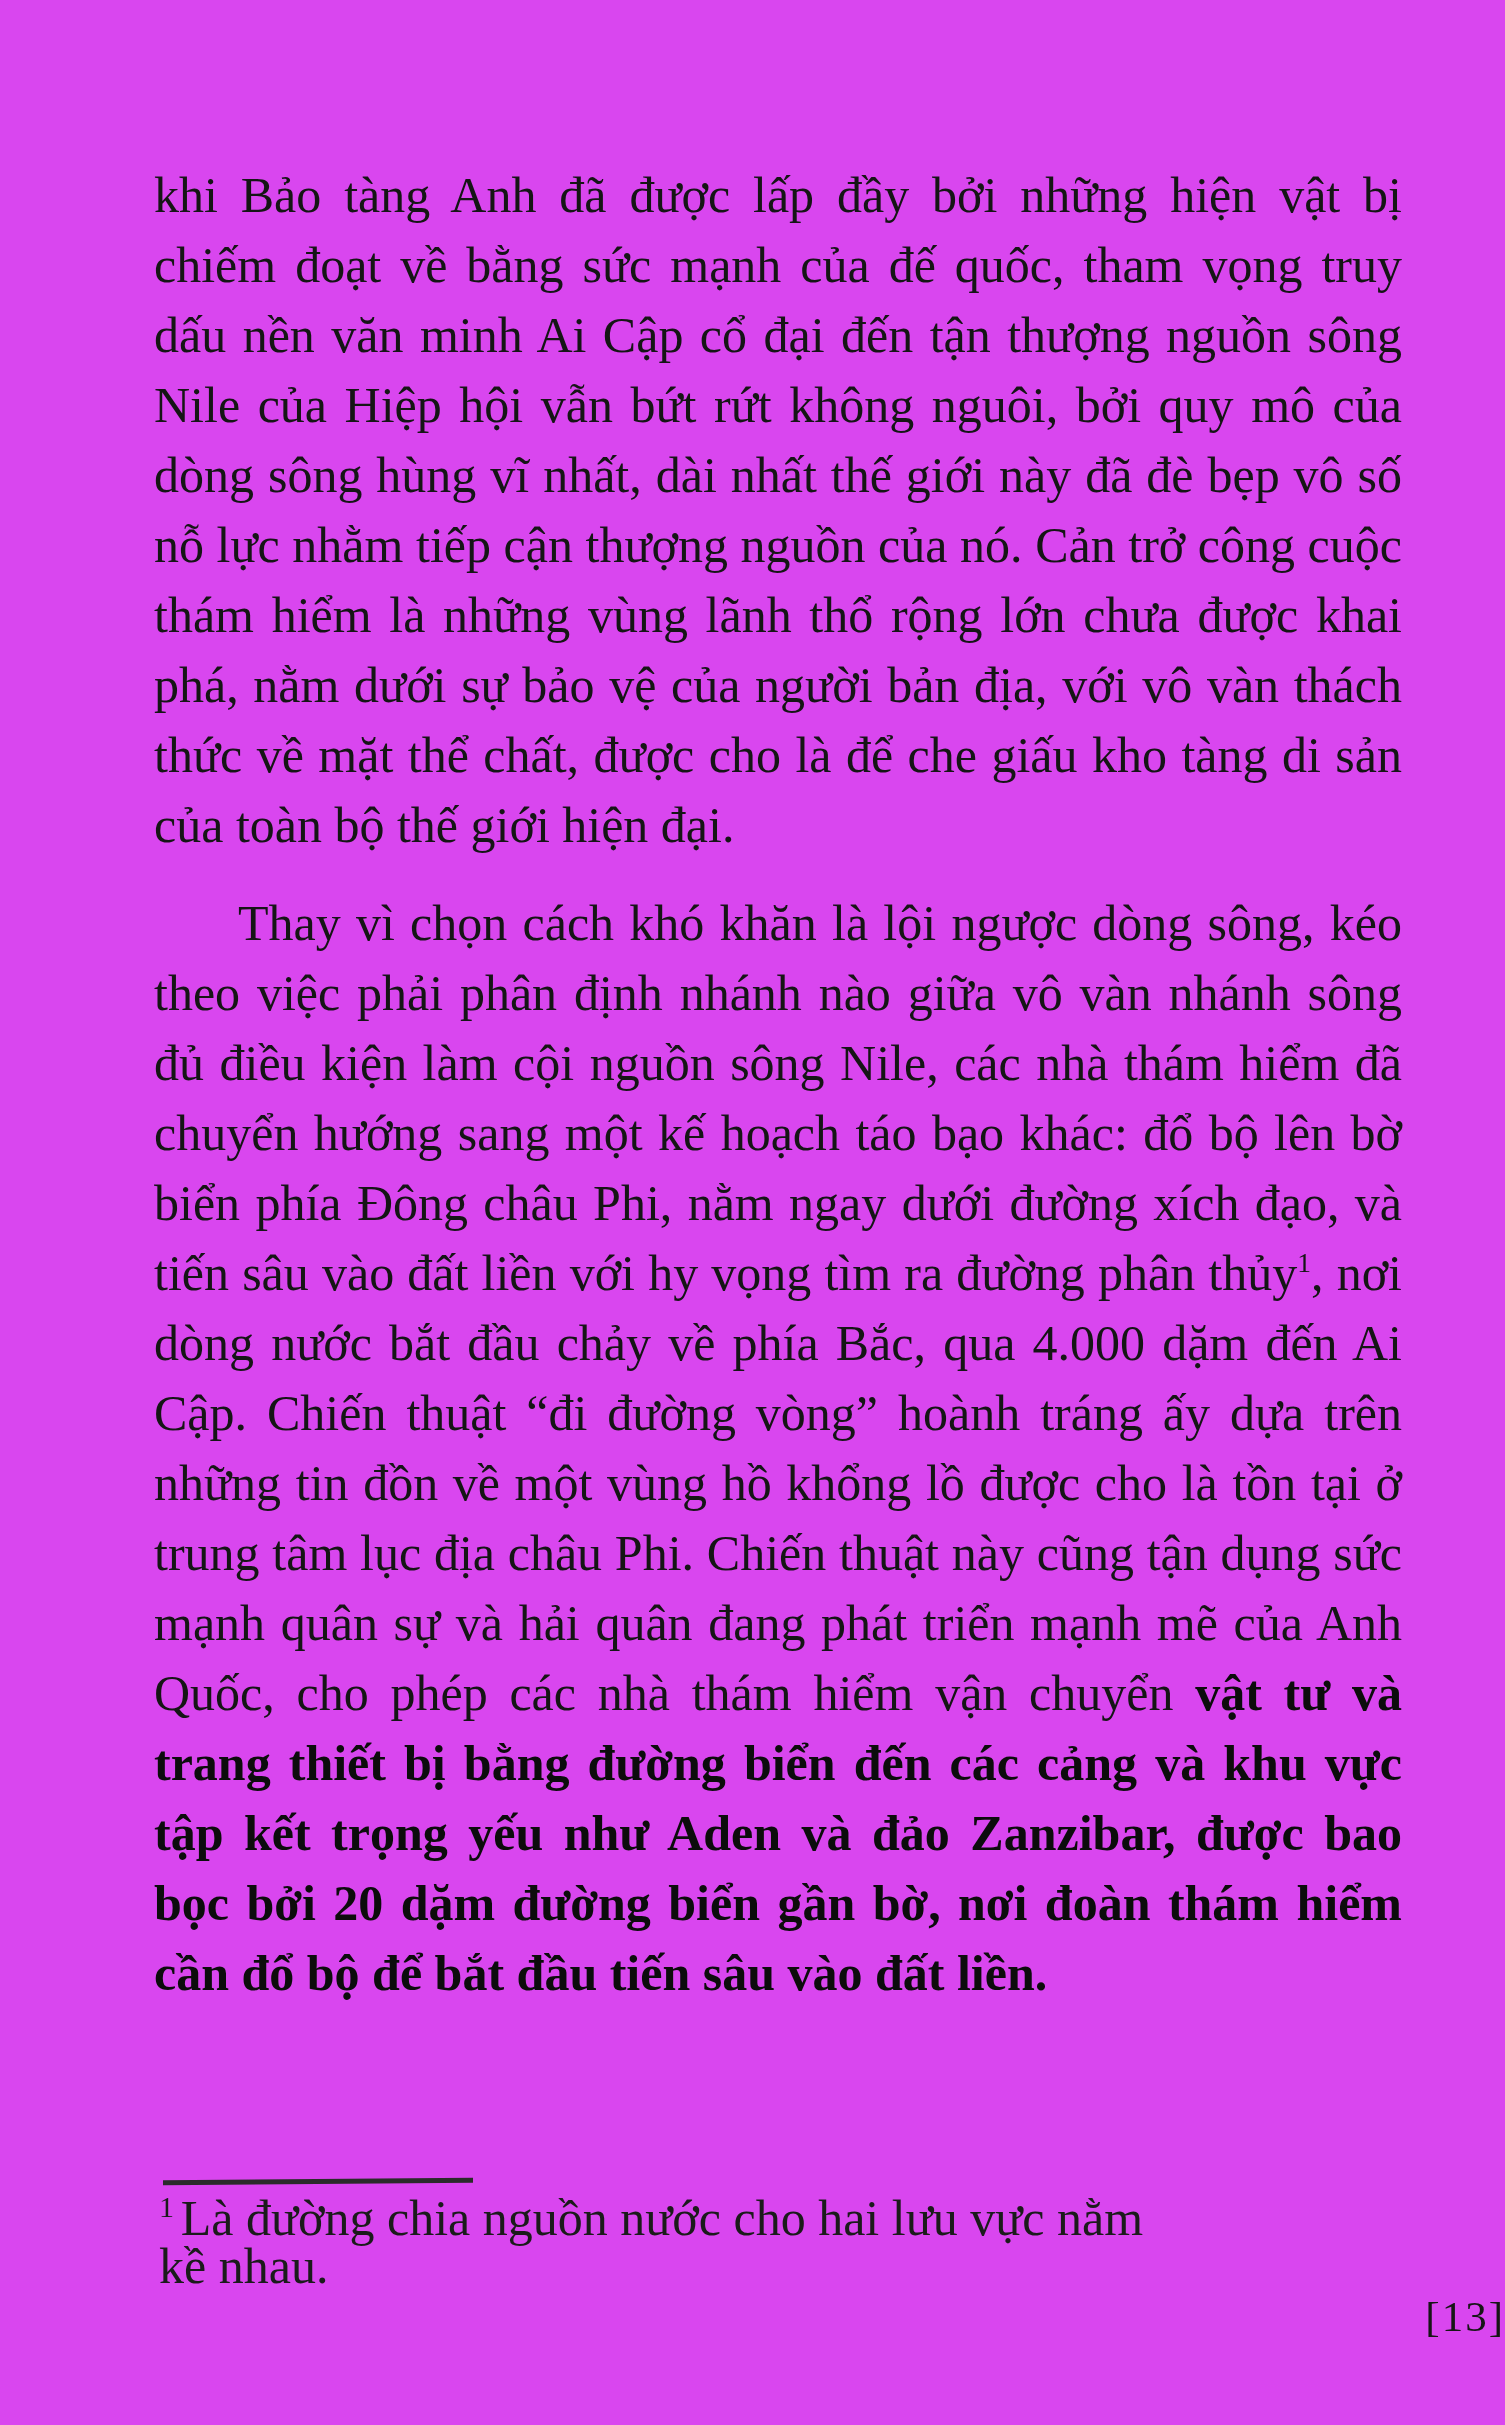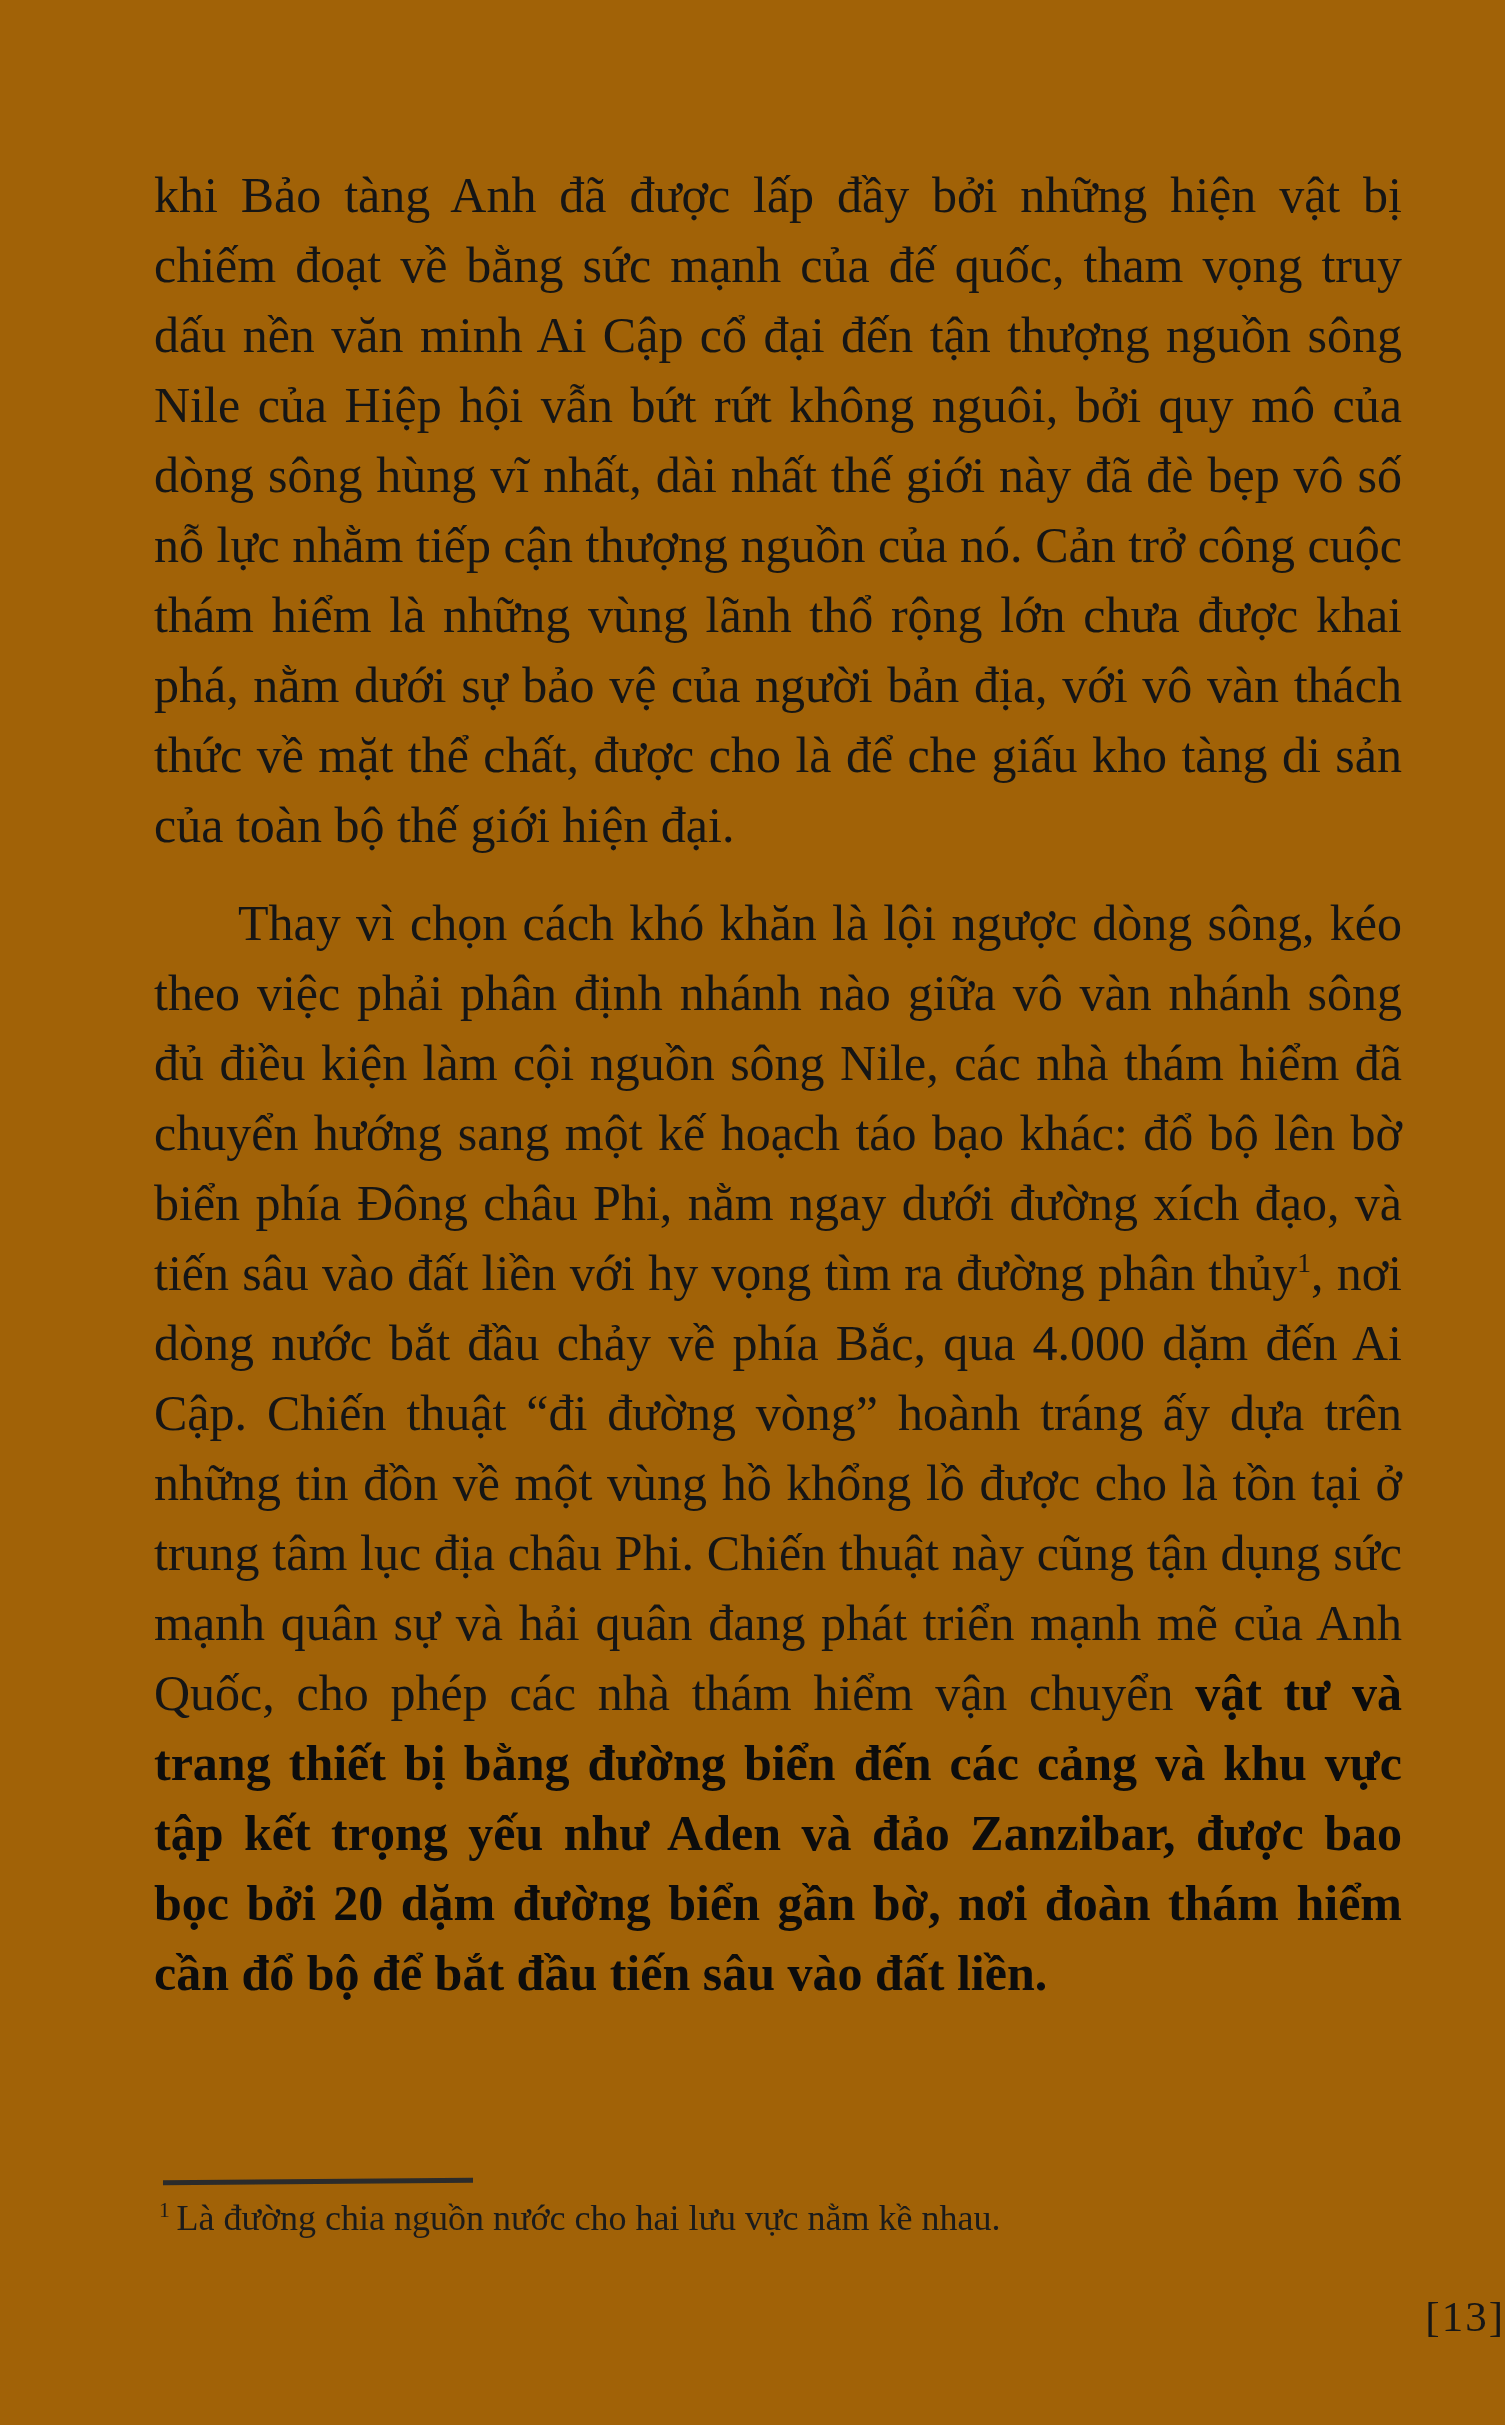--- a/index.html
+++ b/index.html
@@ -3,21 +3,21 @@
 <meta charset="utf-8">
 <style>
   html, body { margin: 0; padding: 0; }
   body {
     width: 1505px; height: 2426px;
     background: #ffffff;
   }
   .page {
     position: relative;
     width: 1505px; height: 2426px;
-    background: #a16207;
+    background: #d946ef;
     overflow: hidden;
     font-family: "Liberation Serif", "DejaVu Serif", serif;
     color: #151515;
   }
   .body-text {
     position: absolute;
     left: 154px; top: 160px;
     width: 1248px;
     font-size: 50px;
     line-height: 70px;
@@ -36,21 +36,21 @@
     position: absolute;
     left: 163px; top: 2179px;
     width: 310px; height: 4.7px;
     background: #2b2b2b;
     transform: rotate(-0.45deg);
   }
   .footnote {
     position: absolute;
     left: 159px; top: 2194px;
     width: 1006px;
-    font-size: 36px;
+    font-size: 50px;
     line-height: 48px;
     color: #1b1b1b;
   }
   .footnote sup.fnmark {
     font-size: 60%;
     line-height: 0;
     vertical-align: super;
     margin-right: 6.7px;
   }
   .pagenum {

